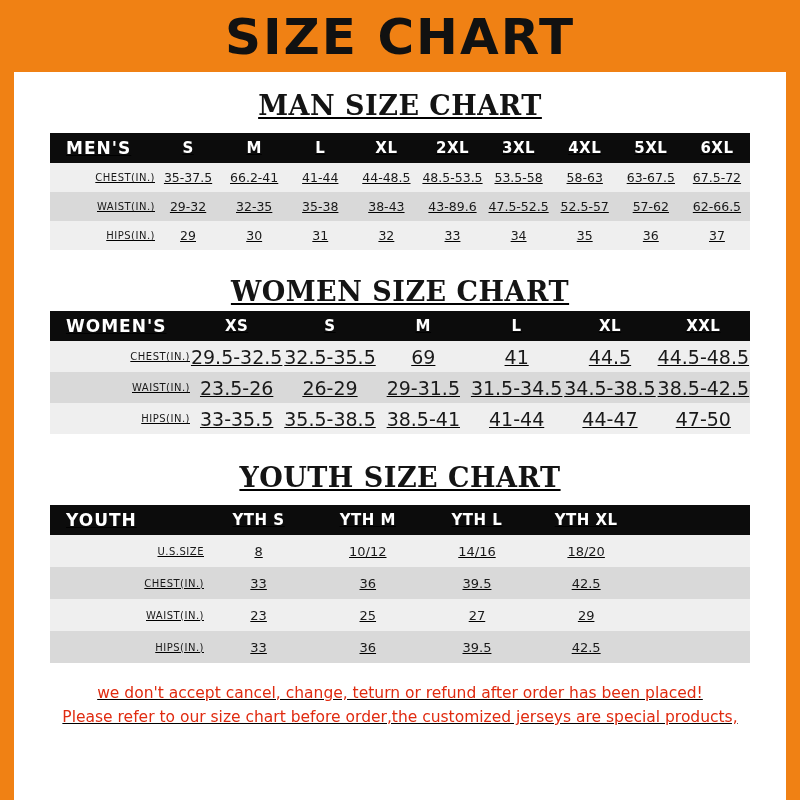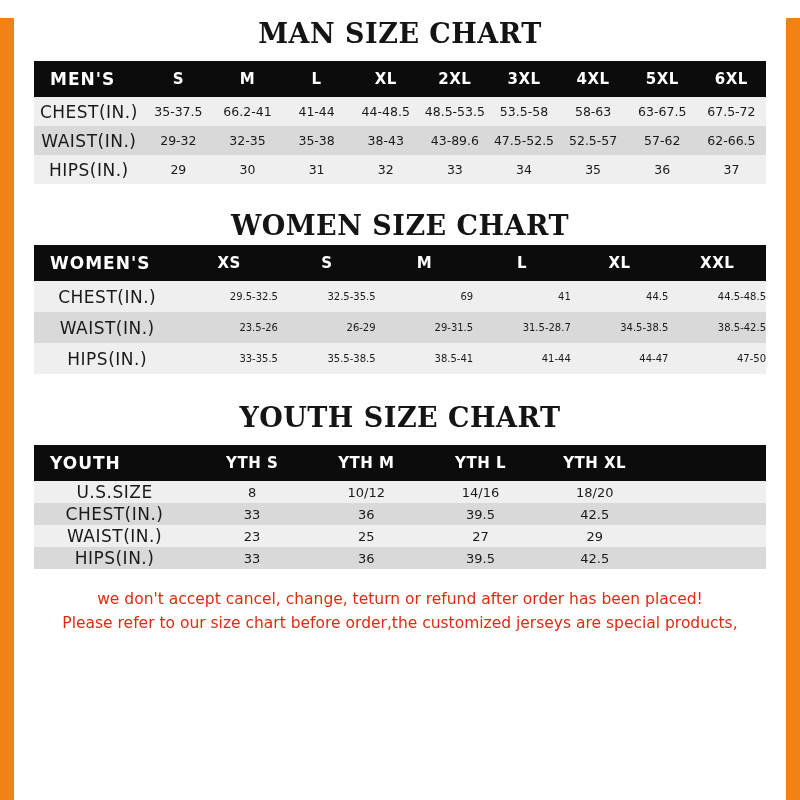--- a/index.html
+++ b/index.html
@@ -33,21 +33,22 @@
   .banner-title {
     font-family: "DejaVu Sans", sans-serif;
     font-weight: bold;
     font-size: 50px;
     letter-spacing: 2px;
     color: #111111;
     line-height: 1;
     margin-top: 2px;
   }
   .content {
-    padding: 0 20px;
+    padding: 0 36px;
+    text-decoration: underline;
   }
   .section-title {
     text-align: center;
     font-family: "DejaVu Serif", serif;
     font-weight: bold;
     font-size: 27px;
     color: #141414;
     letter-spacing: 0.5px;
   }
   .t-man { margin: 18px 0 12px 0; }
@@ -66,63 +67,66 @@
     color: #1a1a1a;
     height: 29px;
     padding: 0;
     font-weight: normal;
   }
   table.size thead th {
     background: #0c0c0c;
     color: #ffffff;
     font-weight: bold;
     font-size: 15px;
-    height: 36px;
+    height: 30px;
     letter-spacing: 0.5px;
   }
   table.size thead th.first {
     text-align: left;
     padding-left: 16px;
     font-size: 17px;
     letter-spacing: 1px;
   }
   table.size tbody tr:nth-child(odd) { background: #efefef; }
   table.size tbody tr:nth-child(even) { background: #d9d9d9; }
   table.size tbody td.first {
-    text-align: center;
-    font-size: 17px;
+    text-align: right;
+    font-size: 10px;
     letter-spacing: 0.5px;
   }
   
   .men col.c0 { width: 15%; }
   
   .women col.c0 { width: 20%; }
   
   .youth col.c0 { width: 22%; }
   .youth thead th { font-size: 15px; text-align: center; }
-  .youth tbody td { height: 22px; font-size: 13px; }
-  .women tbody td { height: 31px; font-size: 10px; text-align: right; }
+  .youth tbody td { height: 32px; font-size: 13px; }
+  .women tbody td { height: 31px; font-size: 19px; }
   .women thead th { font-size: 16px; }
 
   .footnote {
     margin-top: 18px;
     text-align: center;
     color: #e02b10;
     font-family: "DejaVu Sans", sans-serif;
     font-size: 15.5px;
     line-height: 1.55;
     padding: 0 4px;
   }
   .footnote div { white-space: nowrap; }
 </style>
 </head>
 <body>
 
 <div class="page">
 
+  <div class="banner">
+    <div class="banner-title">SIZE CHART</div>
+  </div>
 
   <div class="content">
 
     <div class="section-title t-man">MAN SIZE CHART</div>
     <table class="size men">
       <colgroup>
         <col class="c0">
           <col>
           <col>
           <col>
@@ -217,21 +221,21 @@
           <td>69</td>
           <td>41</td>
           <td>44.5</td>
           <td>44.5-48.5</td>
         </tr>
         <tr>
           <td class="first">WAIST(IN.)</td>
           <td>23.5-26</td>
           <td>26-29</td>
           <td>29-31.5</td>
-          <td>31.5-28.7</td>
+          <td>31.5-34.5</td>
           <td>34.5-38.5</td>
           <td>38.5-42.5</td>
         </tr>
         <tr>
           <td class="first">HIPS(IN.)</td>
           <td>33-35.5</td>
           <td>35.5-38.5</td>
           <td>38.5-41</td>
           <td>41-44</td>
           <td>44-47</td>

